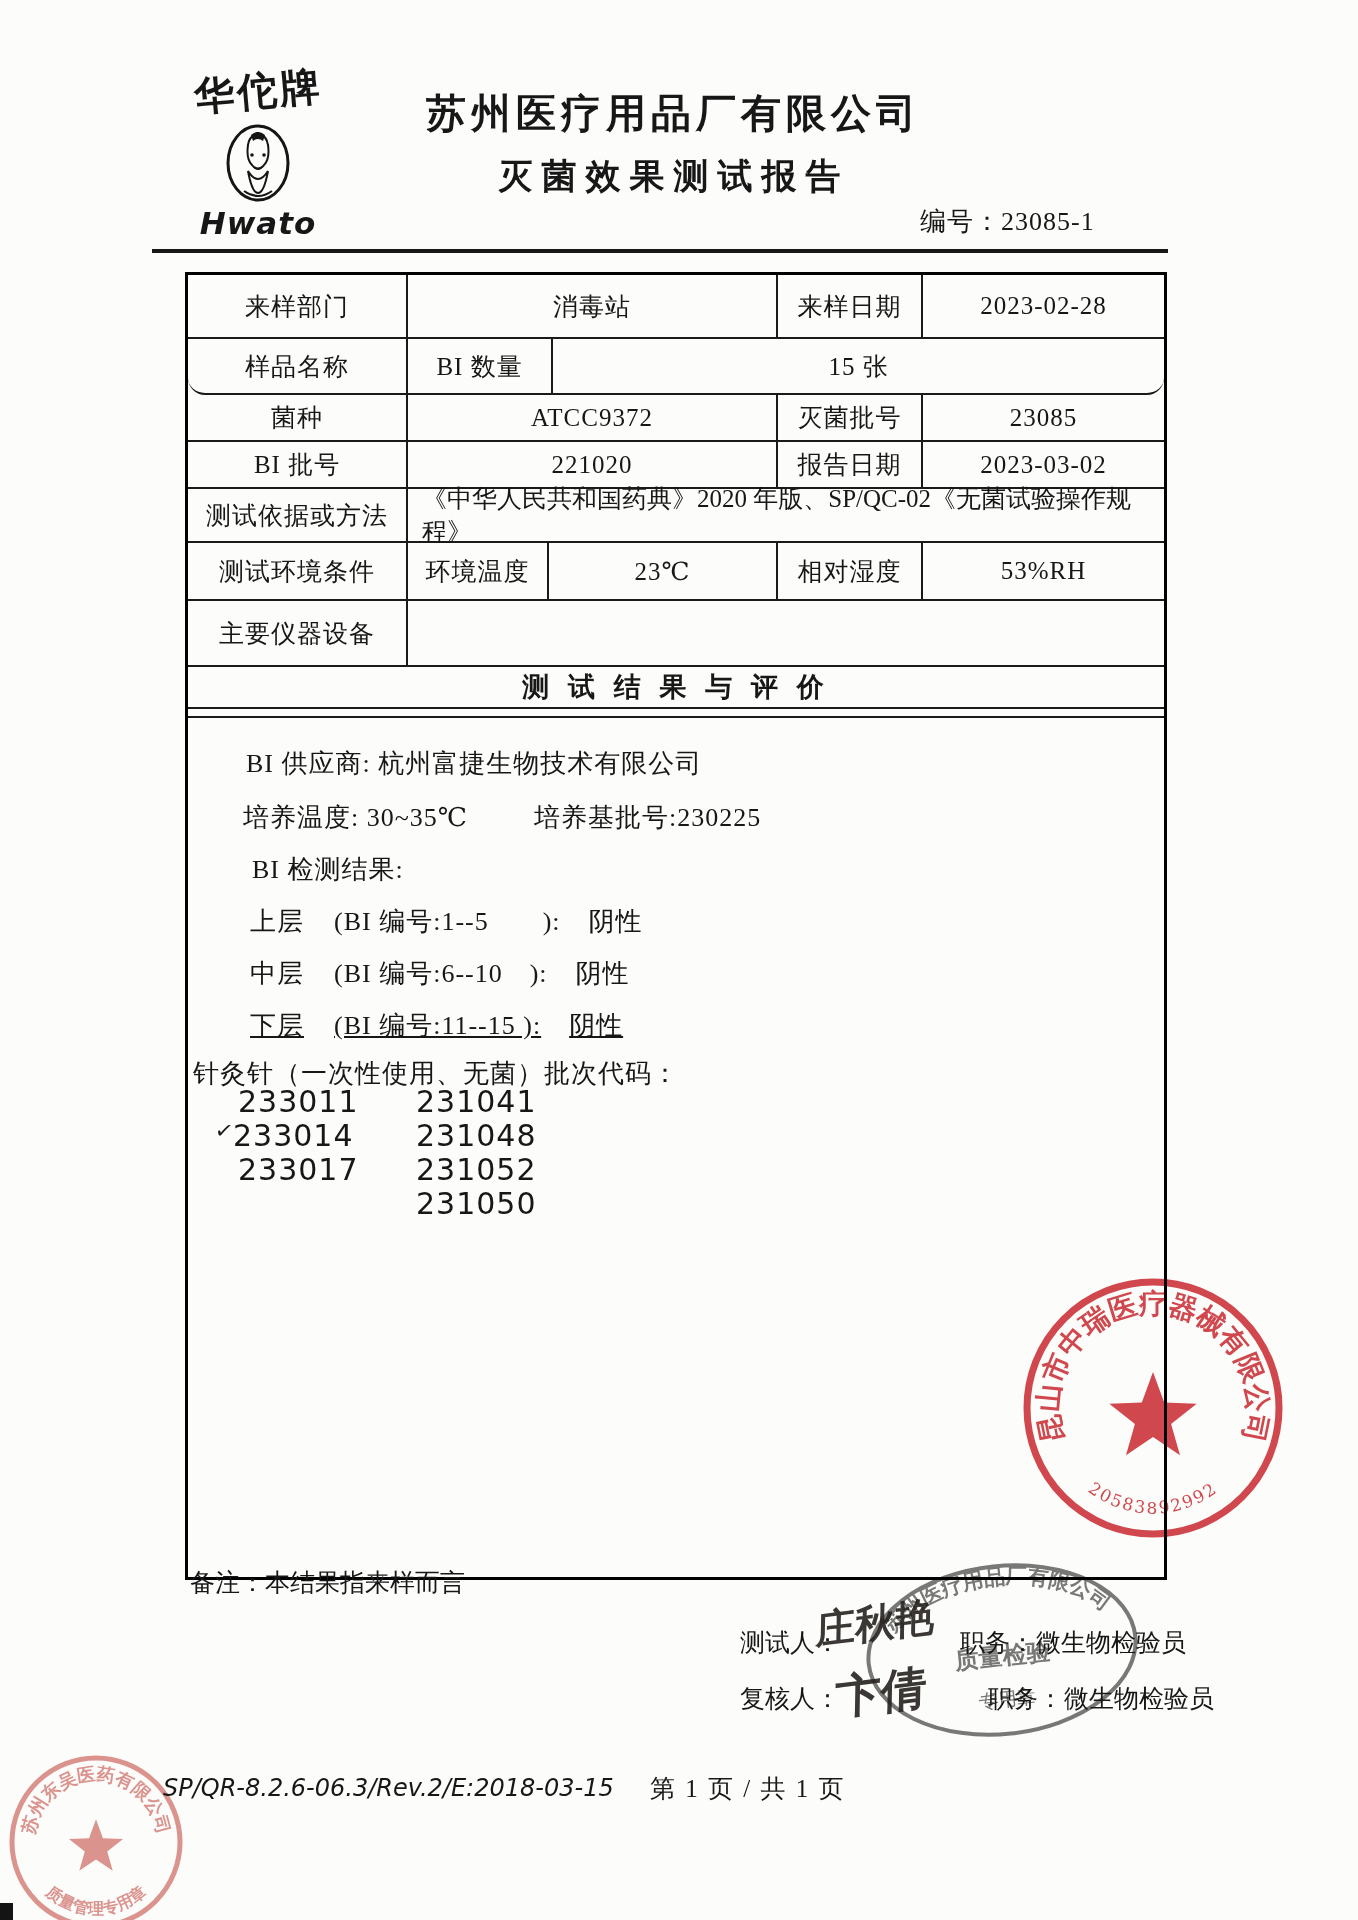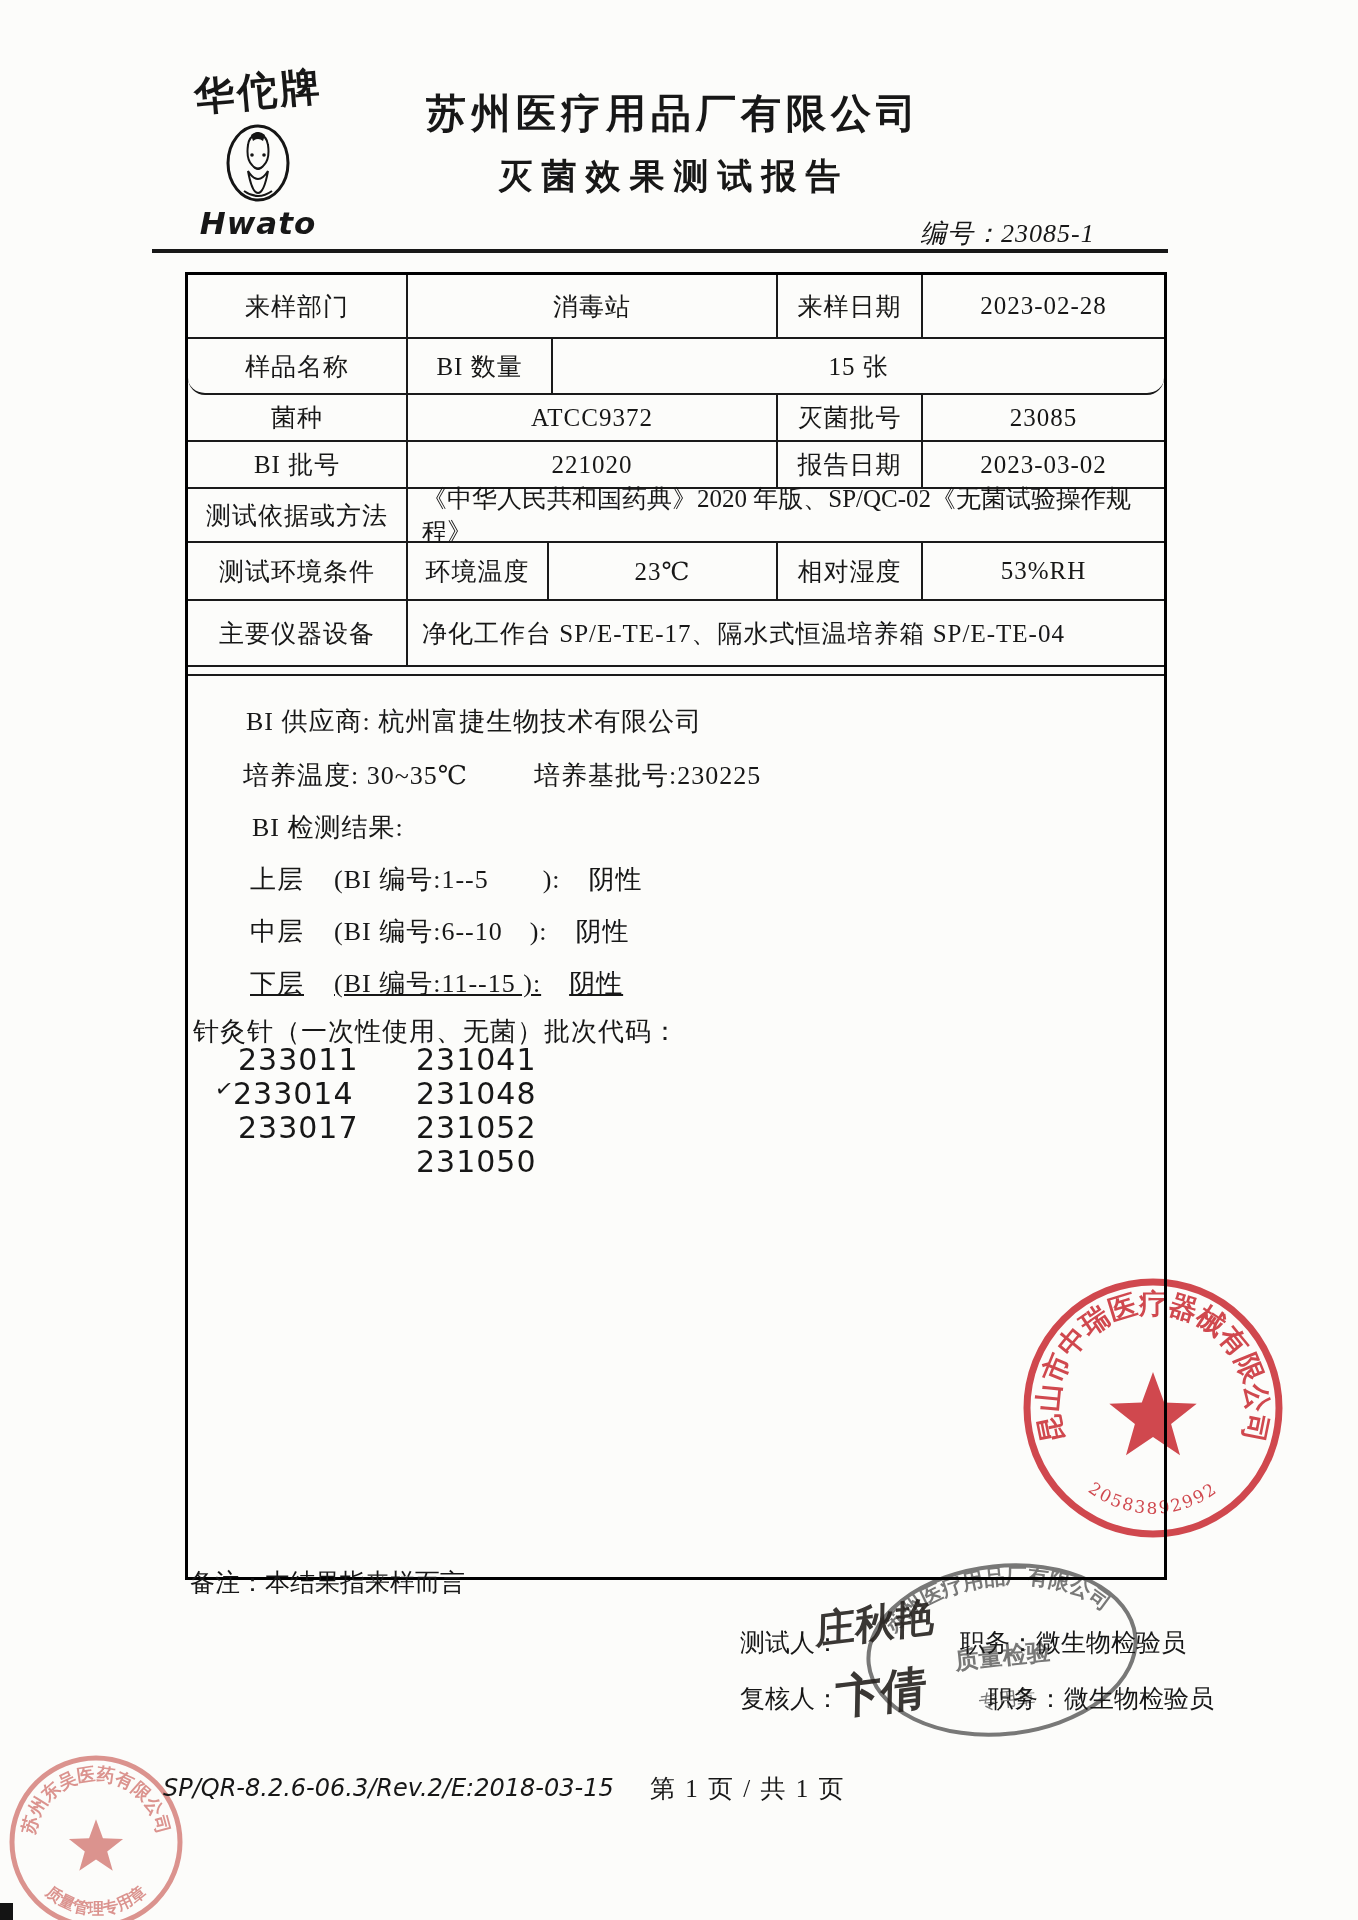--- a/index.html
+++ b/index.html
@@ -10,21 +10,21 @@
     color:#171717;
   }
   
   .logo-block{position:absolute;left:176px;top:64px;width:164px;text-align:center;}
   .logo-calligraphy{display:inline-block;font-size:40px;font-weight:700;letter-spacing:3px;transform:rotate(-5deg);font-family:"DejaVu Serif",serif;}
   .logo-portrait{display:block;margin:2px auto 0;}
   .logo-latin{display:inline-block;font-size:31px;font-weight:700;font-style:italic;letter-spacing:1px;font-family:"DejaVu Sans","Liberation Sans",sans-serif;}
   .titles{position:absolute;left:185px;top:86px;width:977px;text-align:center;}
   .title-company{font-size:40px;font-weight:700;letter-spacing:5px;}
   .title-report{font-size:35px;font-weight:700;letter-spacing:9px;margin-top:12px;}
-  .report-no{position:absolute;left:920px;top:216px;font-size:26px;letter-spacing:1px;font-style:italic;}
+  .report-no{position:absolute;left:920px;top:204px;font-size:26px;letter-spacing:1px;}
   .header-rule{position:absolute;left:152px;top:249px;width:1016px;height:4px;background:#181818;}
   
   .rpt-table{position:absolute;left:185px;top:272px;width:982px;height:1308px;border:3px solid #000000;box-sizing:border-box;}
   .trow{display:flex;border-bottom:2px solid #1a1a1a;box-sizing:border-box;}
   .tcell{display:flex;align-items:center;justify-content:center;border-right:2px solid #1a1a1a;box-sizing:border-box;font-size:25px;letter-spacing:1px;padding:0 4px;}
   .tcell.last{border-right:none;}
   .tcell.left{justify-content:flex-start;padding-left:14px;}
   .w-c0{width:220px;} .w-c1{width:370px;} .w-c2{width:145px;} .w-c3{flex:1;}
   .w-e1{width:141px;} .w-e2{width:229px;} .w-e3{width:145px;}
   .h-r0{height:64px;} .h-r1{height:56px;border-radius:17px;} .h-r2{height:47px;} .h-r3{height:47px;}
@@ -111,23 +111,23 @@
     <div class="trow h-r5">
       <div class="tcell w-c0">测试环境条件</div>
       <div class="tcell w-e1">环境温度</div>
       <div class="tcell w-e2">23℃</div>
       <div class="tcell w-e3">相对湿度</div>
       <div class="tcell w-c3 last">53%RH</div>
     </div>
 
     <div class="trow h-r6">
       <div class="tcell w-c0">主要仪器设备</div>
-      <div class="tcell w-c3 last left">净化工作台 SP/E-TE-17、隔水式恒温培养箱 SP/E-TE-04</div>
-    </div>
-
+    </div>
+
+    <div class="band-row">测 试 结 果 与 评 价</div>
     <div class="band-spacer"></div>
 
     <div class="big-cell">
       <div class="bc-line" style="left:58px;top:28px;">BI 供应商: 杭州富捷生物技术有限公司</div>
       <div class="bc-line" style="left:55px;top:82px;">培养温度: 30~35℃</div>
       <div class="bc-line" style="left:346px;top:82px;">培养基批号:230225</div>
       <div class="bc-line" style="left:64px;top:134px;">BI 检测结果:</div>
 
       <div class="bc-line" style="left:62px;top:186px;">
         <span style="margin-right:30px;">上层</span><span style="margin-right:28px;">(BI 编号:1--5　　):</span><span>阴性</span>

